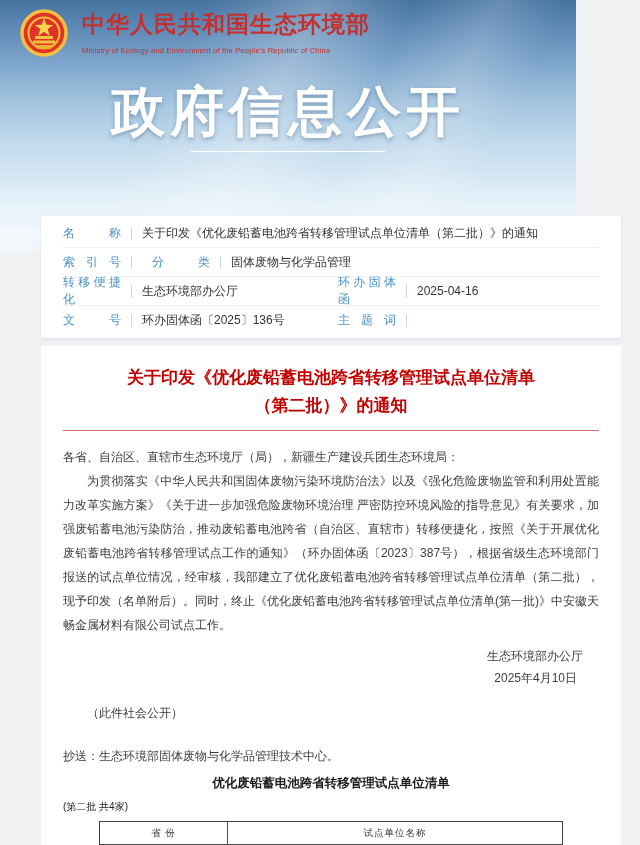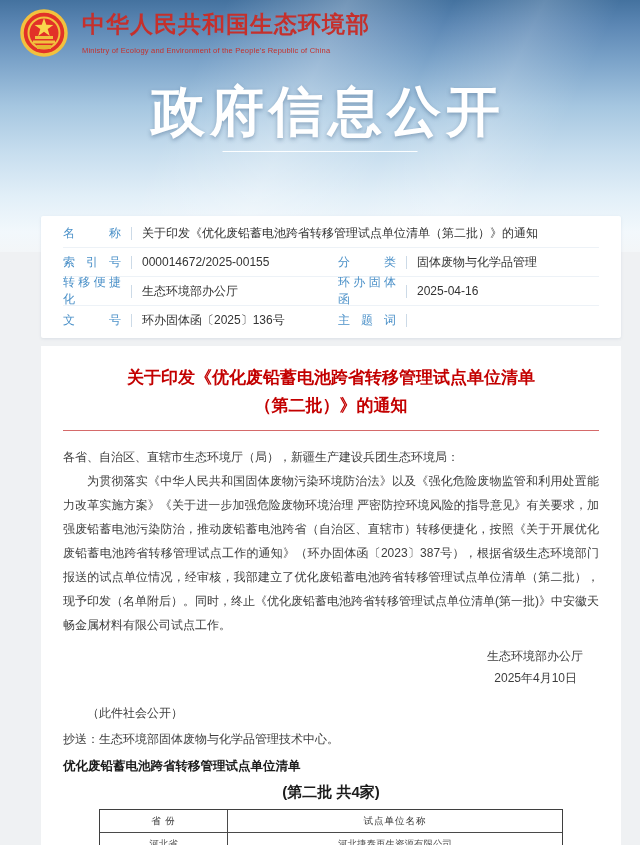--- a/index.html
+++ b/index.html
@@ -1,29 +1,29 @@
 <!DOCTYPE html>
 <html><head>
 <meta charset="utf-8">
 <style>
   html,body{margin:0;padding:0;}
   body{font-family:"Liberation Sans","DejaVu Sans",sans-serif;}
   .page{position:relative;width:640px;height:845px;background:#eff1f3;overflow:hidden;}
 
   
-  .banner{position:absolute;top:0;left:0;width:640px;height:252px;
+  .banner{position:absolute;top:0;left:0;width:576px;height:252px;
     background:linear-gradient(180deg,#44729f 0%,#5c87b4 10%,#7ba3c9 24%,#a5c6e0 42%,#c6ddee 60%,#e2eff8 78%,#f2f8fc 92%,#f3f6f8 100%);}
   .banner-sheen{position:absolute;inset:0;
     background:linear-gradient(115deg,rgba(255,255,255,0) 30%,rgba(255,255,255,.25) 46%,rgba(255,255,255,0) 60%,rgba(255,255,255,.18) 72%,rgba(255,255,255,0) 82%);}
   .brand{position:absolute;top:9px;left:20px;display:flex;align-items:center;}
   .emblem{width:48px;height:48px;flex:0 0 auto;}
   .brand-text{margin-left:14px;}
   .brand-cn{font-size:23px;font-weight:bold;color:#c5302c;letter-spacing:1px;line-height:27px;}
   .brand-en{font-size:7.5px;color:#c5302c;margin-top:8px;letter-spacing:.2px;}
-  .banner-title{position:absolute;top:76px;left:8px;width:100%;text-align:center;
+  .banner-title{position:absolute;top:76px;left:0;width:100%;text-align:center;
     font-size:54px;font-weight:bold;color:#ffffff;letter-spacing:5px;
     text-shadow:0 2px 4px rgba(25,60,100,.35);}
   .banner-underline{position:absolute;top:151px;left:50%;transform:translateX(-50%);
     width:195px;height:1px;background:rgba(255,255,255,.95);}
 
   
   .card{position:absolute;left:41px;width:580px;background:#ffffff;box-sizing:border-box;}
   .meta-card{top:216px;height:122px;padding:3px 22px 0 22px;border-radius:2px;box-shadow:0 1px 3px rgba(80,110,140,.12);}
   .doc-card{top:346px;height:499px;padding:14px 22px 0 22px;}
 
@@ -41,25 +41,25 @@
   
   .doc-title{font-size:17px;font-weight:bold;color:#c30000;text-align:center;line-height:28px;padding:0 48px;margin-top:4px;}
   .doc-rule{height:1px;background:#d56a6a;margin-top:10px;}
   .doc-body{margin-top:14px;font-size:12px;color:#3d3d3d;line-height:24px;text-align:justify;}
   .doc-body p{margin:0;}
   .doc-body .indent{text-indent:2em;}
   .sig{font-size:12px;color:#3d3d3d;line-height:22px;text-align:right;}
   .sig-name{margin-top:8px;padding-right:16px;}
   .sig-date{padding-right:22px;}
   .public-note{margin-top:16px;font-size:12px;color:#3d3d3d;text-indent:2em;}
-  .cc-line{margin-top:9px;font-size:12px;color:#3d3d3d;}
+  .cc-line{margin-top:26px;font-size:12px;color:#3d3d3d;}
 
   
-  .attach-title{margin-top:10px;text-align:left;font-size:12.5px;font-weight:bold;color:#1c1c1c;}
-  .attach-subtitle{margin-top:8px;text-align:center;font-size:15px;font-weight:bold;color:#1c1c1c;}
+  .attach-title{margin-top:10px;text-align:center;font-size:12.5px;font-weight:bold;color:#1c1c1c;}
+  .attach-subtitle{margin-top:8px;font-size:10px;font-weight:normal;color:#1c1c1c;}
   .attach-wrap{position:relative;width:464px;margin:7px auto 0 auto;}
   .a-table{border:1px solid #3f3f3f;}
   .a-row{display:flex;height:22px;border-top:1px solid #4a4a4a;}
   .a-row:first-child{border-top:none;}
   .a-c1{width:127px;border-right:1px solid #4a4a4a;text-align:center;line-height:22px;
     font-size:9.5px;color:#4c4c4c;flex:0 0 auto;}
   .a-c2{flex:1;text-align:center;line-height:22px;font-size:9.5px;color:#4c4c4c;
     white-space:nowrap;overflow:hidden;}
   .a-row.hdr .a-c1,.a-row.hdr .a-c2{color:#333;letter-spacing:1px;}
   .red-box{position:absolute;left:-16px;width:calc(100% + 28px);box-sizing:border-box;
@@ -96,21 +96,20 @@
   <div class="card meta-card">
     <div>
         <div class="meta-row">
           <span class="m-label">名 称</span>
           <span class="m-sep"></span>
           <span class="m-value full">关于印发《优化废铅蓄电池跨省转移管理试点单位清单（第二批）》的通知</span>
         </div>
         <div class="meta-row">
           <span class="m-label">索 引 号</span>
           <span class="m-sep"></span>
-          <span class="m-value vhalf">000014672/2025-00155</span>
           <span class="m-label m2">分 类</span>
           <span class="m-sep"></span>
           <span class="m-value v2">固体废物与化学品管理</span>
         </div>
         <div class="meta-row">
           <span class="m-label">转移便捷化</span>
           <span class="m-sep"></span>
           <span class="m-value vhalf">生态环境部办公厅</span>
           <span class="m-label m2">环办固体函</span>
           <span class="m-sep"></span>

